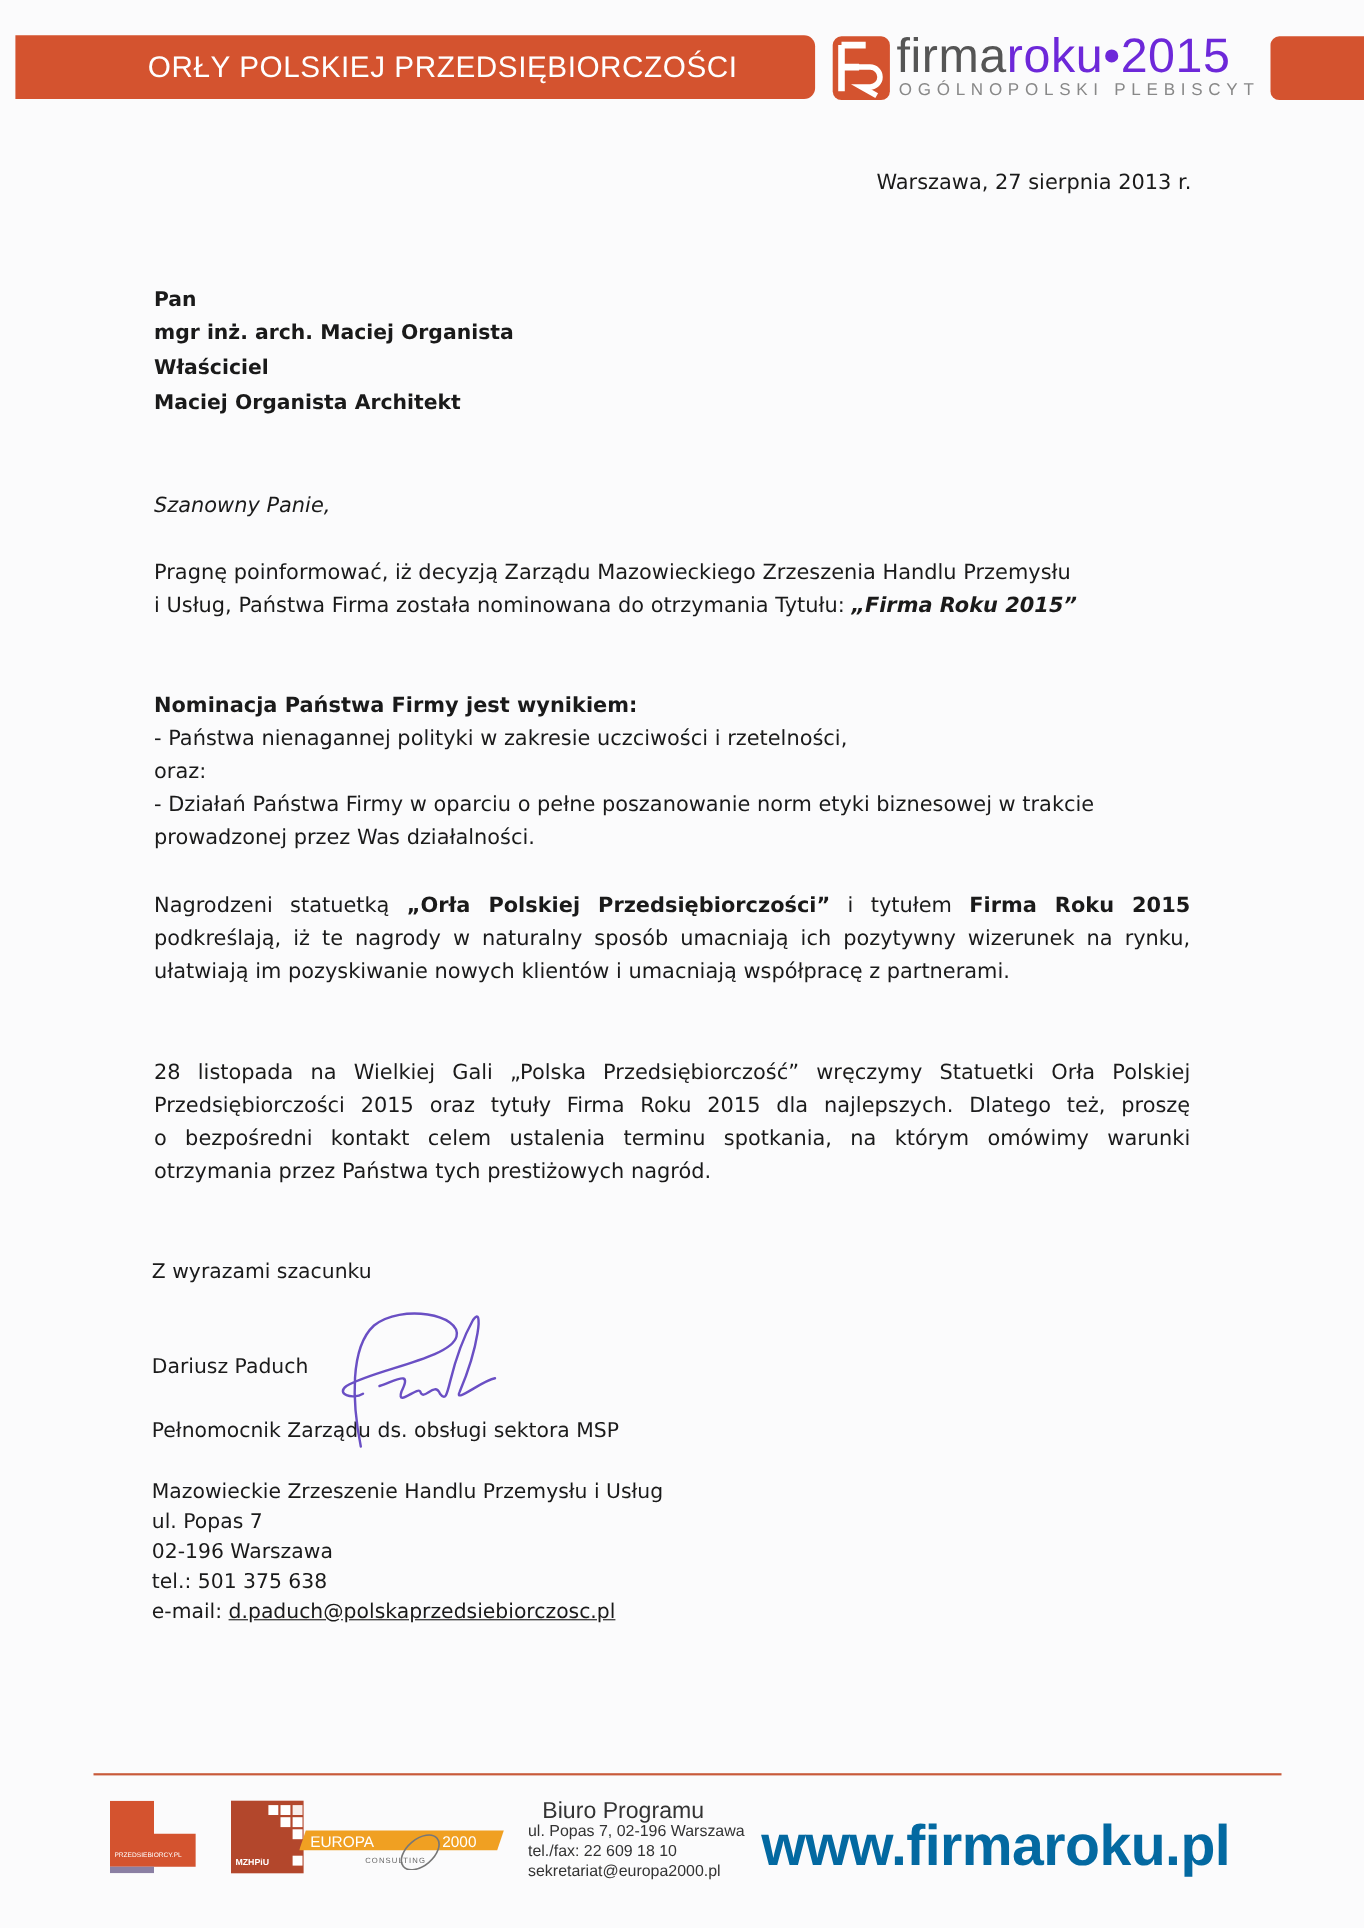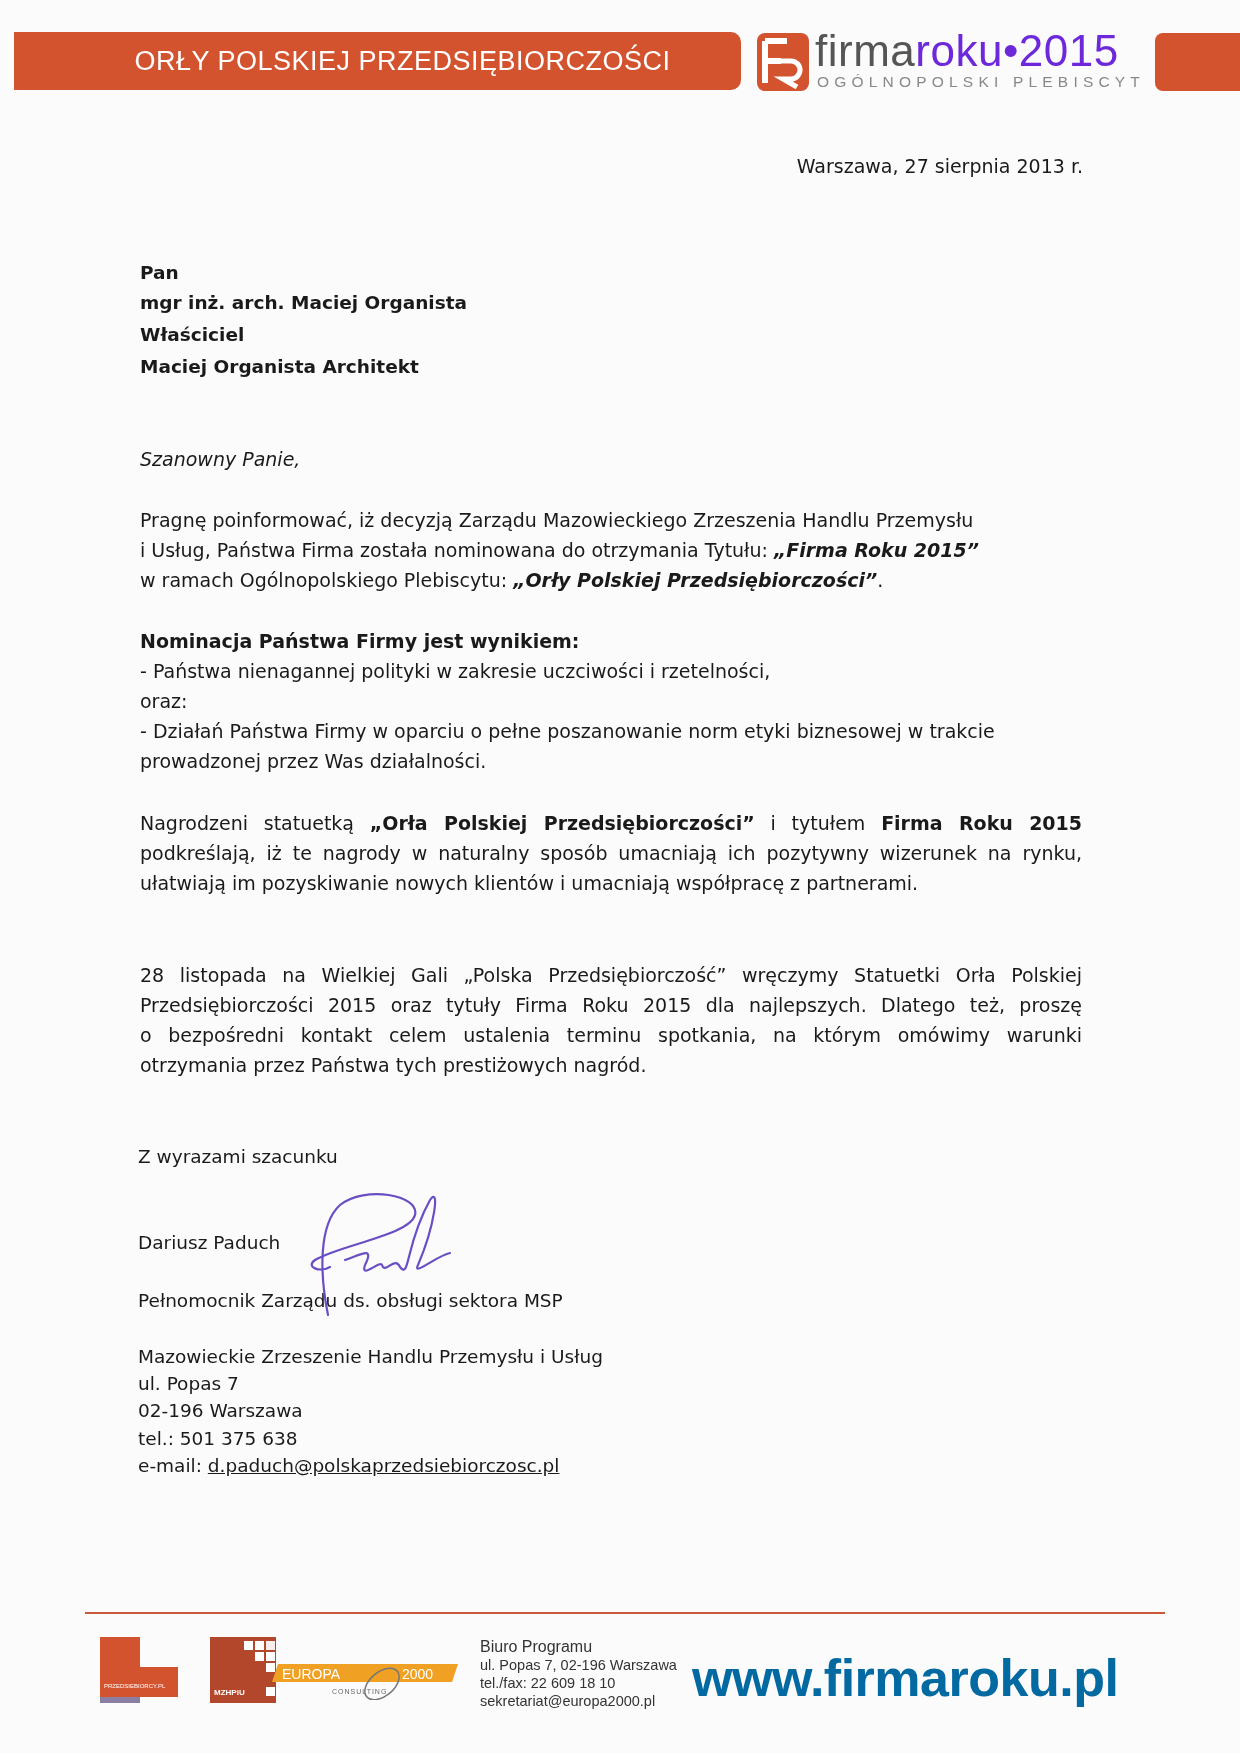--- a/index.html
+++ b/index.html
@@ -52,21 +52,21 @@
   
   .footer-rule { left: 85px; top: 1612px; width: 1080px; height: 2px; background: #c85a3a; }
   .logo-przed {
     left: 100px; top: 1637px; width: 78px; height: 66px;
   }
   .logo-mzh {
     left: 210px; top: 1637px; width: 66px; height: 66px; background: #b3472c;
   }
   .logo-europa { left: 272px; top: 1660px; width: 190px; height: 40px; }
   .office { left: 480px; top: 1638px; font-family: "Liberation Sans", sans-serif; font-size: 14.5px; color: #333; line-height: 18px; }
-  .office .t { font-size: 16px; }
+  .office .t { font-size: 21px; margin-left: 13px; }
   .website {
     left: 692px; top: 1648px; font-family: "Liberation Sans", sans-serif;
     font-size: 52px; color: #0369a1; font-weight: 700; letter-spacing: -0.5px;
   }
 </style>
 </head>
 <body>
 
 <div class="abs banner">
   <span>ORŁY POLSKIEJ PRZEDSIĘBIORCZOŚCI</span>
@@ -90,23 +90,20 @@
 <div class="abs letter addr" style="top:292px">mgr inż. arch. Maciej Organista</div>
 <div class="abs letter addr" style="top:324px">Właściciel</div>
 <div class="abs letter addr" style="top:356px">Maciej Organista Architekt</div>
 
 <div class="abs letter p italic" style="top:444px">Szanowny Panie,</div>
 
 <div class="abs letter p" style="top:505px">
   <div>Pragnę poinformować, iż decyzją Zarządu Mazowieckiego Zrzeszenia Handlu Przemysłu</div>
   <div>
     <span>i Usług,  Państwa Firma  została nominowana do otrzymania Tytułu: </span><span class="bold italic">„Firma Roku 2015”</span>
-  </div>
-  <div>
-    <span>w ramach Ogólnopolskiego Plebiscytu: </span><span class="bold italic">„Orły Polskiej Przedsiębiorczości”</span><span>.</span>
   </div>
 </div>
 
 <div class="abs letter p" style="top:626px">
   <div class="bold">Nominacja Państwa Firmy jest wynikiem:</div>
   <div>- Państwa nienagannej polityki w zakresie uczciwości i rzetelności,</div>
   <div>oraz:</div>
   <div>- Działań Państwa Firmy w oparciu o pełne poszanowanie norm etyki biznesowej w trakcie</div>
   <div>prowadzonej przez Was działalności.</div>
 </div>

